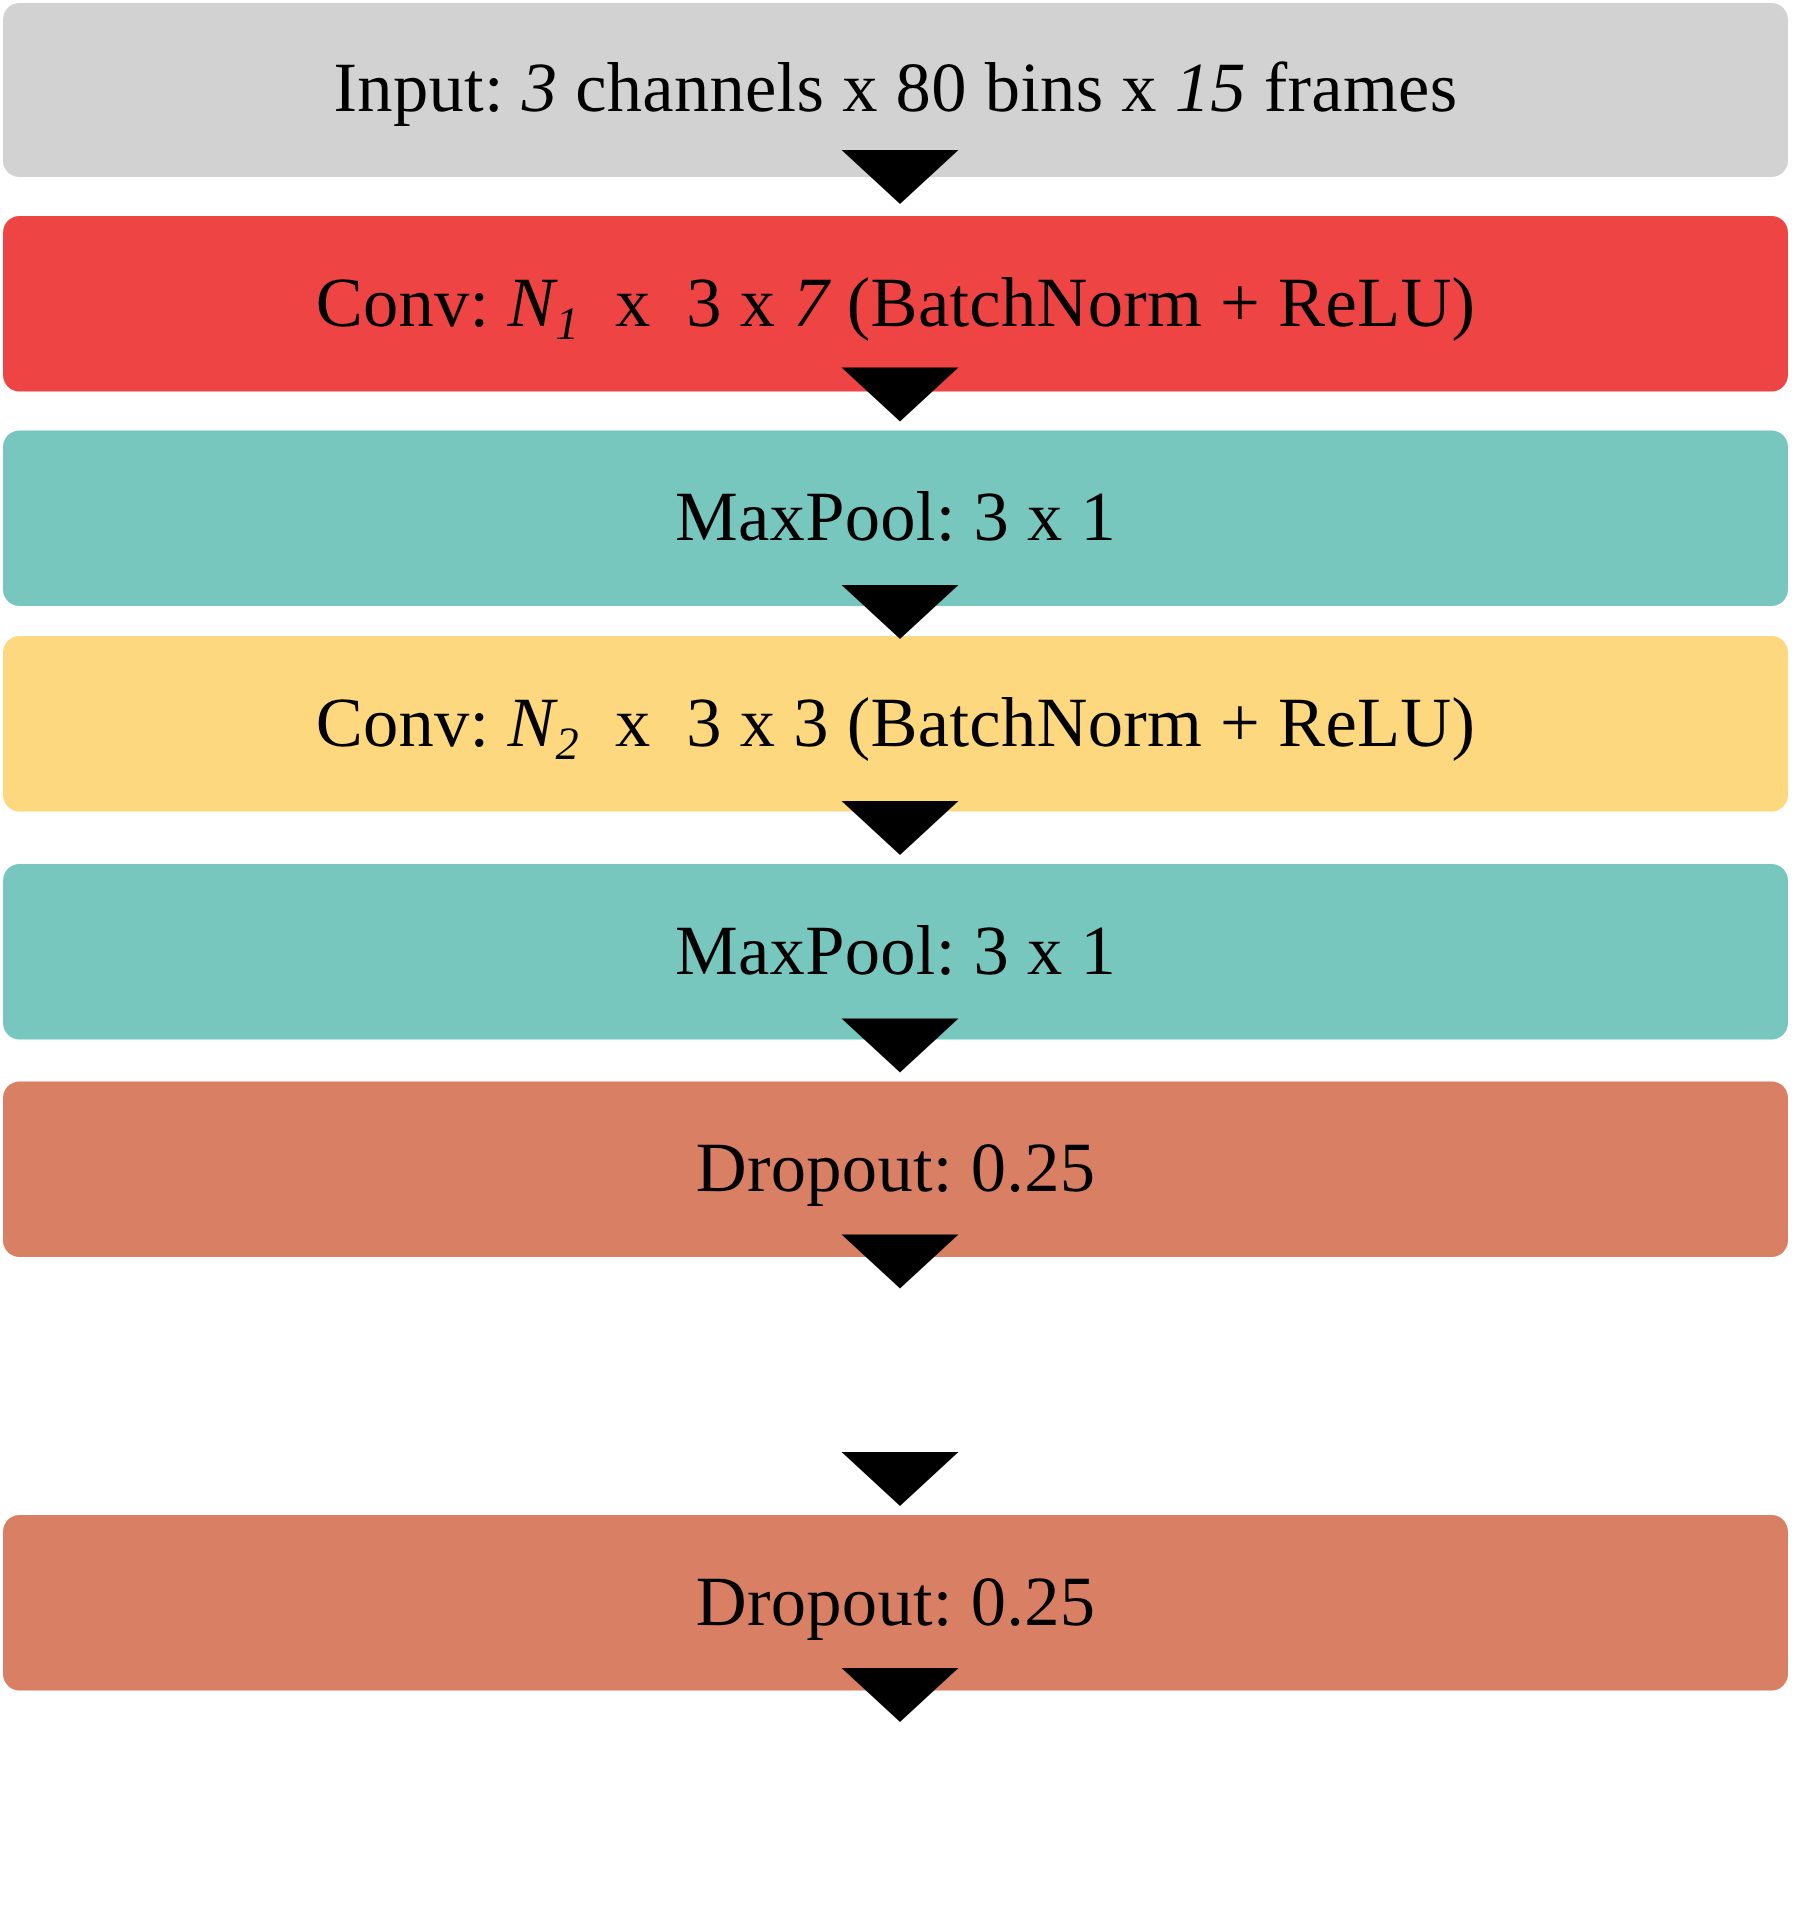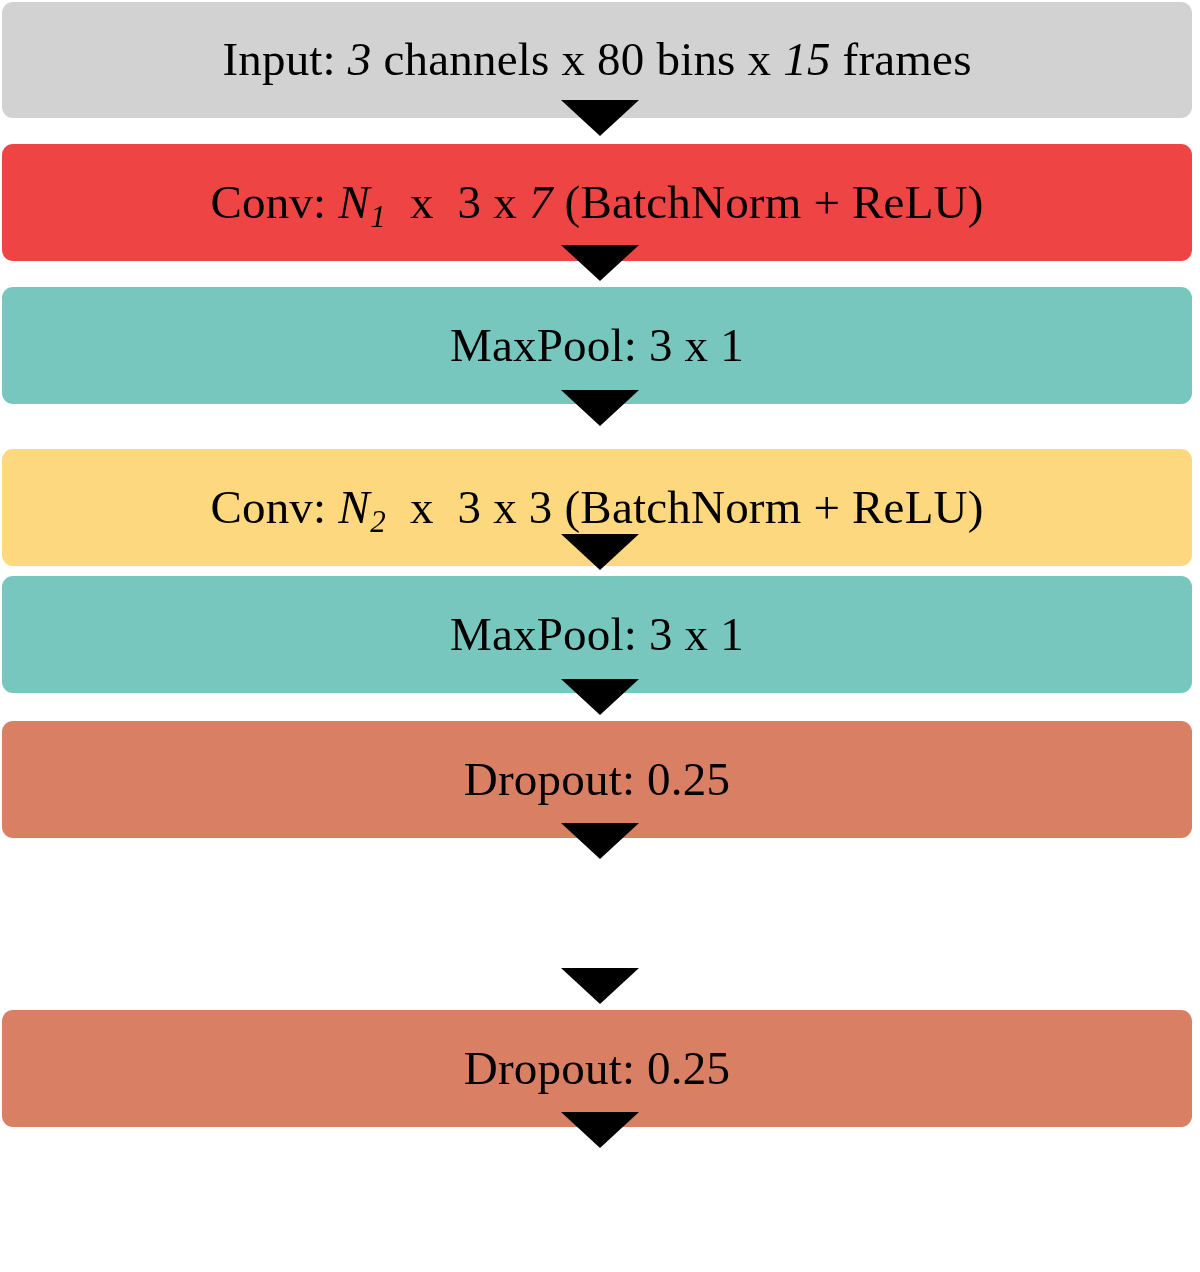--- a/index.html
+++ b/index.html
@@ -64,21 +64,21 @@
 
 <div class="layer-box" style="top: 2px; height: 116px; background: rgb(210, 210, 210);">
       <div class="layer-label">Input: <i>3</i> channels x 80 bins x <i>15</i> frames</div>
     </div>
     <div class="layer-box" style="top: 144px; height: 117px; background: #ef4444;">
       <div class="layer-label">Conv: <i>N<sub>1</sub></i>&nbsp; x&nbsp; 3 x <i>7</i> (BatchNorm + ReLU)</div>
     </div>
     <div class="layer-box" style="top: 287px; height: 117px; background: rgb(120, 199, 191);">
       <div class="layer-label">MaxPool: 3 x 1</div>
     </div>
-    <div class="layer-box" style="top: 449px; height: 117px; background: rgb(253, 216, 126);">
+    <div class="layer-box" style="top: 424px; height: 117px; background: rgb(253, 216, 126);">
       <div class="layer-label">Conv: <i>N<sub>2</sub></i>&nbsp; x&nbsp; 3 x 3 (BatchNorm + ReLU)</div>
     </div>
     <div class="layer-box" style="top: 576px; height: 117px; background: rgb(120, 199, 191);">
       <div class="layer-label">MaxPool: 3 x 1</div>
     </div>
     <div class="layer-box" style="top: 721px; height: 117px; background: rgb(217, 127, 100);">
       <div class="layer-label">Dropout: 0.25</div>
     </div>
     <div class="layer-box" style="top: 1010px; height: 117px; background: rgb(217, 127, 100);">
       <div class="layer-label">Dropout: 0.25</div>

